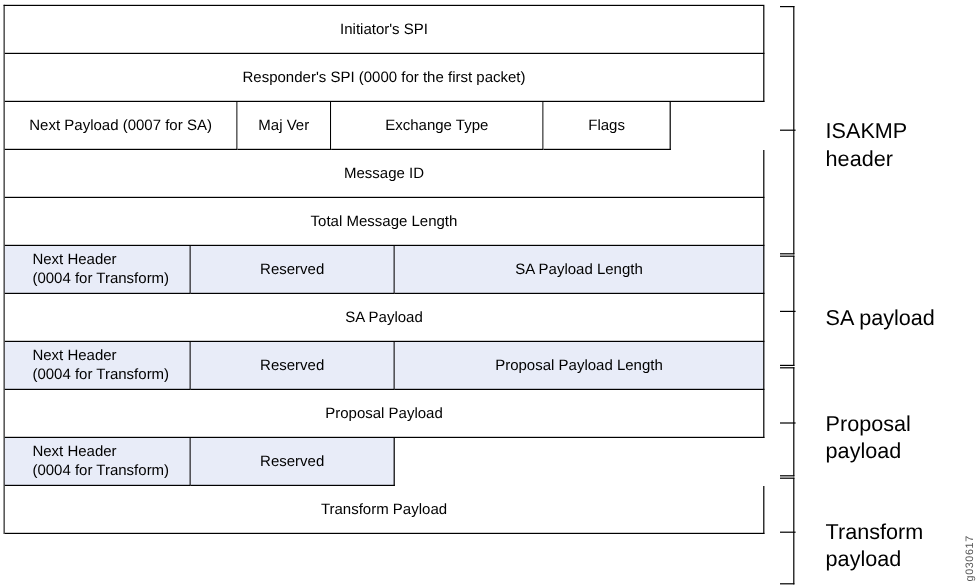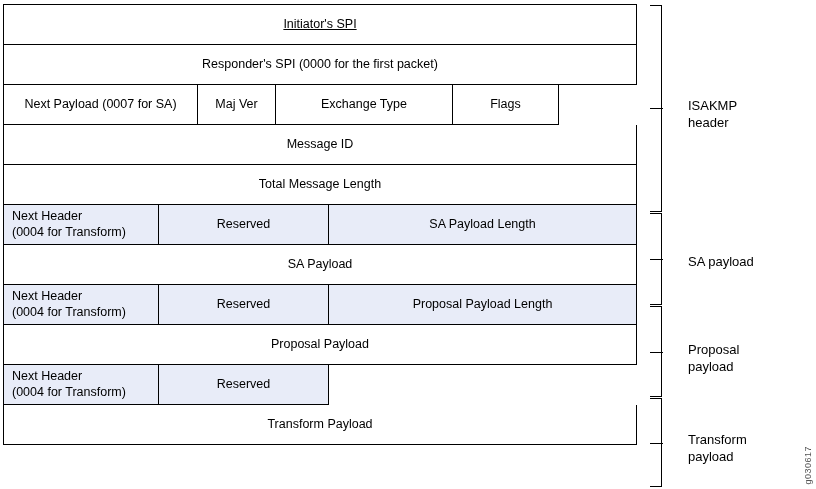--- a/index.html
+++ b/index.html
@@ -46,42 +46,42 @@
     font-size: 12.5px;
     color: #000;
     line-height: 1.25;
     padding: 2px 4px;
     white-space: pre-line;
     min-height: 40px;
   }
   .cell.left {
     justify-content: flex-start;
     text-align: left;
-    padding-left: 8px;
+    padding-left: 23px;
   }
   .white { background: #ffffff; }
   .blue  { background: #e8ecf8; }
 
   
   .bracket {
     position: absolute;
     border: 1px solid #000;
     border-left: none;
     box-sizing: border-box;
     width: 12px;
   }
   .tick {
     position: absolute;
     height: 1px;
     background: #000;
     width: 13px;
   }
   .label {
     position: absolute;
-    font-size: 13px;
+    font-size: 18px;
     color: #000;
     line-height: 1.3;
     white-space: pre-line;
   }
   .sidecode {
     position: absolute;
     right: 3px;
     bottom: 4px;
     font-size: 9px;
     color: #555;
@@ -92,21 +92,21 @@
   }
 </style>
 </head>
 <body>
 
 <div id="diagram">
 
   <div class="packet">
 
     <div class="row">
-      <div class="cell white" style="width:633px;text-decoration:underline;">Initiator's SPI</div>
+      <div class="cell white" style="width:633px;">Initiator's SPI</div>
     </div>
 
     <div class="row">
       <div class="cell white" style="width:633px;">Responder's SPI (0000 for the first packet)</div>
     </div>
 
     <div class="row">
       <div class="cell white" style="width:194px;">Next Payload (0007 for SA)</div>
       <div class="cell white" style="width:78px;">Maj Ver</div>
       <div class="cell white" style="width:177px;">Exchange Type</div>

